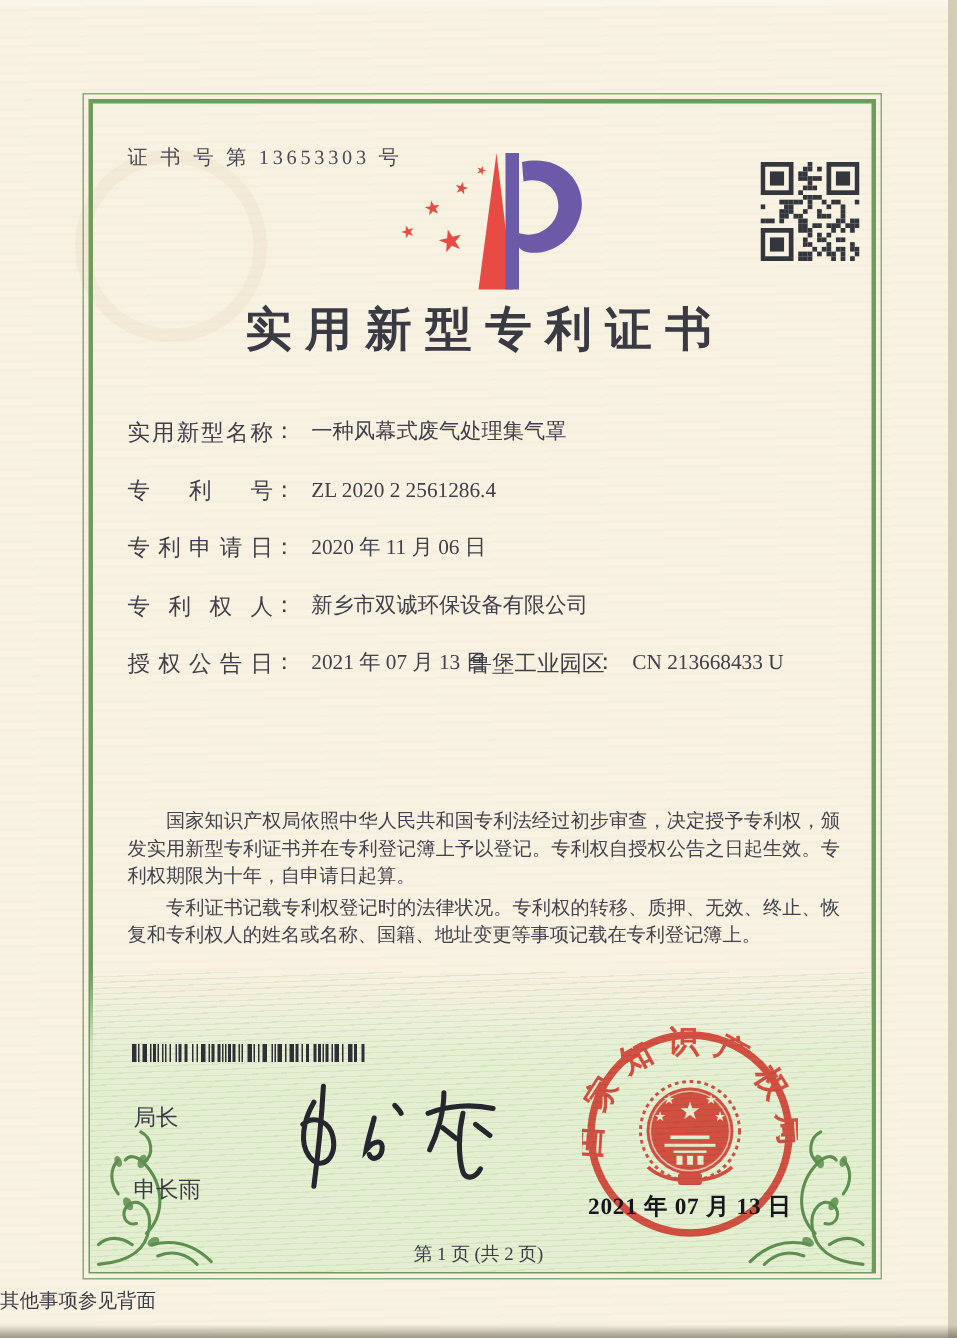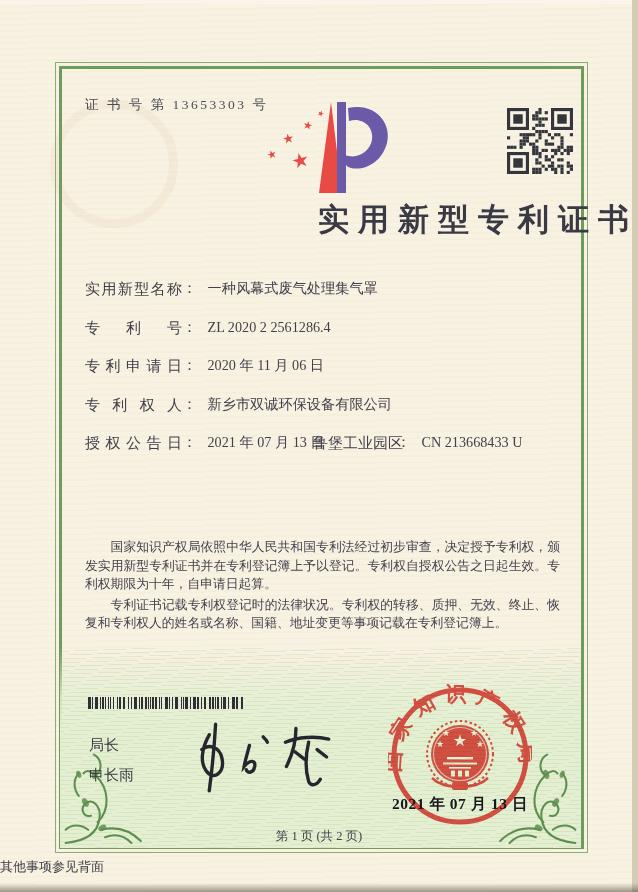--- a/index.html
+++ b/index.html
@@ -18,21 +18,21 @@
   .frame-inner{position:absolute;left:3px;top:3px;right:3px;bottom:3px;border:3px solid #6f9c5c;}
 
   .watermark{position:absolute;left:50px;top:100px;width:110px;height:110px;border-radius:50%;
     border:9px solid rgba(214,150,120,.09);}
 
   .cert-no{position:absolute;left:85px;top:96px;font-size:13.5px;letter-spacing:2.5px;color:#4a4a54;text-align:center;}
 
   .logo{position:absolute;left:262px;top:97px;width:140px;height:102px;}
   .qr{position:absolute;left:507px;top:108px;width:66px;height:66px;}
 
-  .title{position:absolute;left:0;right:0;top:199px;text-align:right;
+  .title{position:absolute;left:0;right:0;top:199px;text-align:center;
     font-size:31px;font-weight:bold;letter-spacing:9px;color:#3a3a45;text-indent:9px;}
 
   .fields{position:absolute;left:85px;top:277px;width:480px;}
   .frow{position:relative;line-height:22px;margin-bottom:15.5px;white-space:nowrap;font-size:14px;}
   .flabel{display:inline-block;width:97px;text-align:justify;text-align-last:justify;
     -moz-text-align-last:justify;font-size:15px;vertical-align:bottom;}
   .fcolon{font-size:15px;}
   .fvalue{margin-left:7px;font-size:14.2px;color:#40404a;}
   .pair2{position:absolute;left:228px;top:0;}
 
@@ -44,21 +44,21 @@
     background:
       repeating-linear-gradient(178deg, rgba(255,255,255,0) 0 3px, rgba(128,168,96,.15) 3px 3.8px),
       linear-gradient(180deg, rgba(228,239,210,0) 0px, rgba(228,239,210,.85) 48px, #e4efd2 80px);}
   .flourish{position:absolute;width:94px;height:106px;}
   .flourish.left{left:60px;top:742px;}
   .flourish.right{left:487px;top:742px;transform:scaleX(-1);}
 
   .barcode{position:absolute;left:88px;top:695px;width:159px;height:12px;}
   .official-title{position:absolute;left:89px;top:736px;font-size:15px;color:#3b3b44;
     font-family:"Liberation Sans","DejaVu Sans",sans-serif;}
-  .official-name{position:absolute;left:89px;top:766px;font-size:15px;color:#3b3b44;
+  .official-name{position:absolute;left:89px;top:784px;font-size:15px;color:#3b3b44;
     font-family:Liberation Mono, monospace;}
   .signature{position:absolute;left:185px;top:720px;width:150px;height:74px;}
 
   .seal{position:absolute;left:388px;top:684px;width:144px;height:144px;mix-blend-mode:multiply;}
   .seal-date{position:absolute;left:392px;top:794px;width:160px;font-size:15.5px;font-weight:bold;
     letter-spacing:.5px;color:#16161d;}
 
   .page-info{position:absolute;left:0;right:0;top:828px;text-align:center;font-size:12.5px;color:#3e3e48;}
   .back-note{position:absolute;left:0;right:0;top:858px;text-align:left;font-size:13px;color:#3c3c45;}
 </style>

